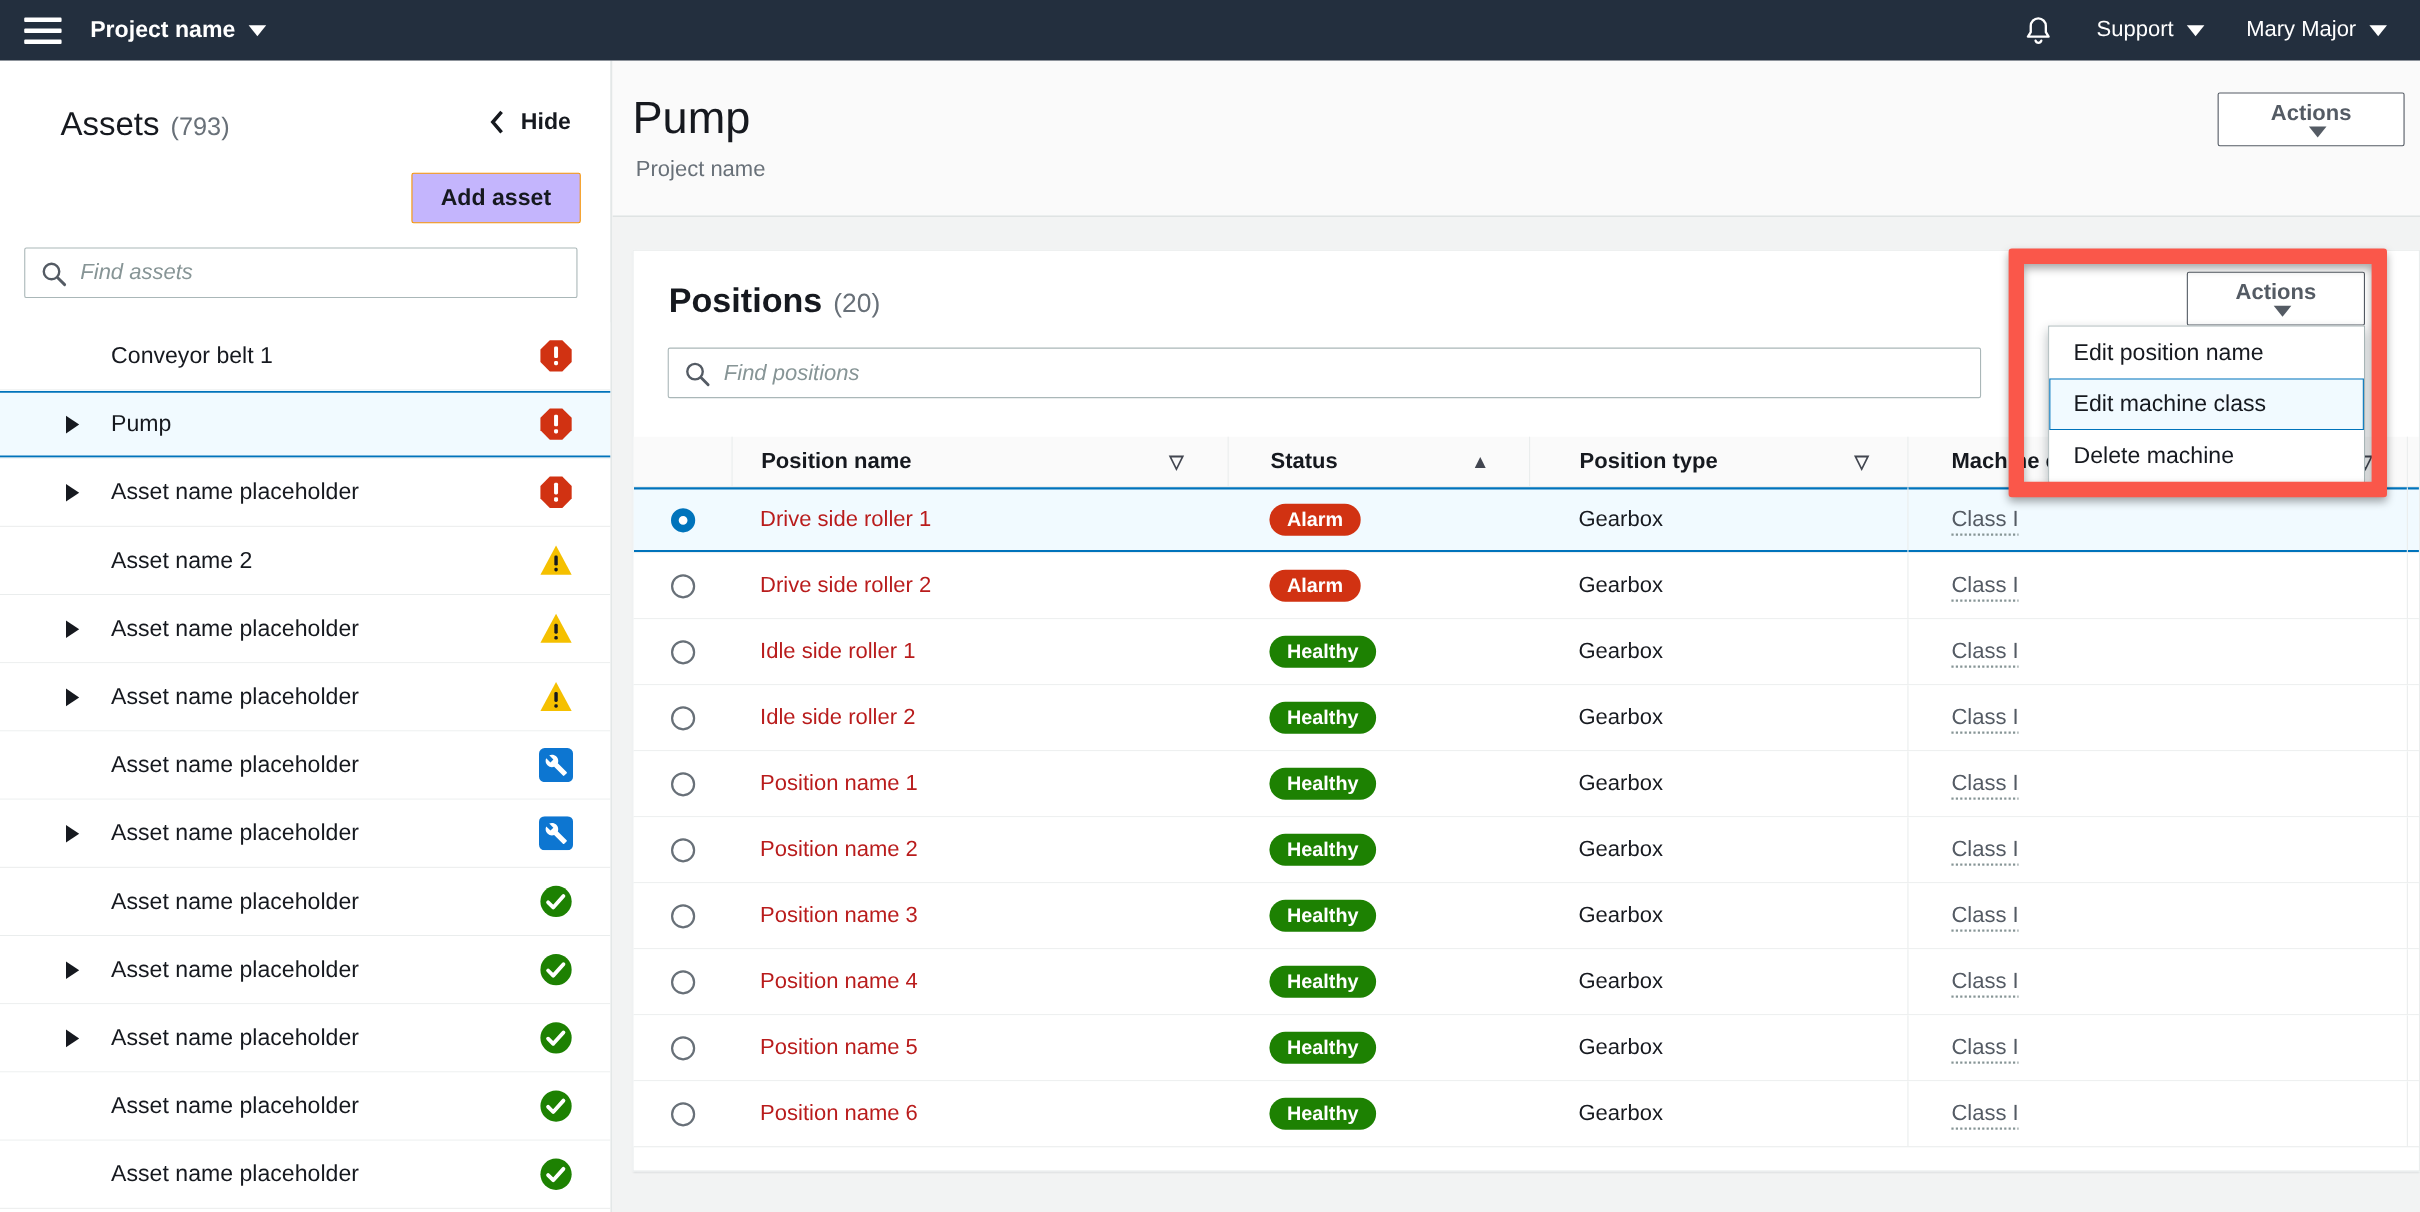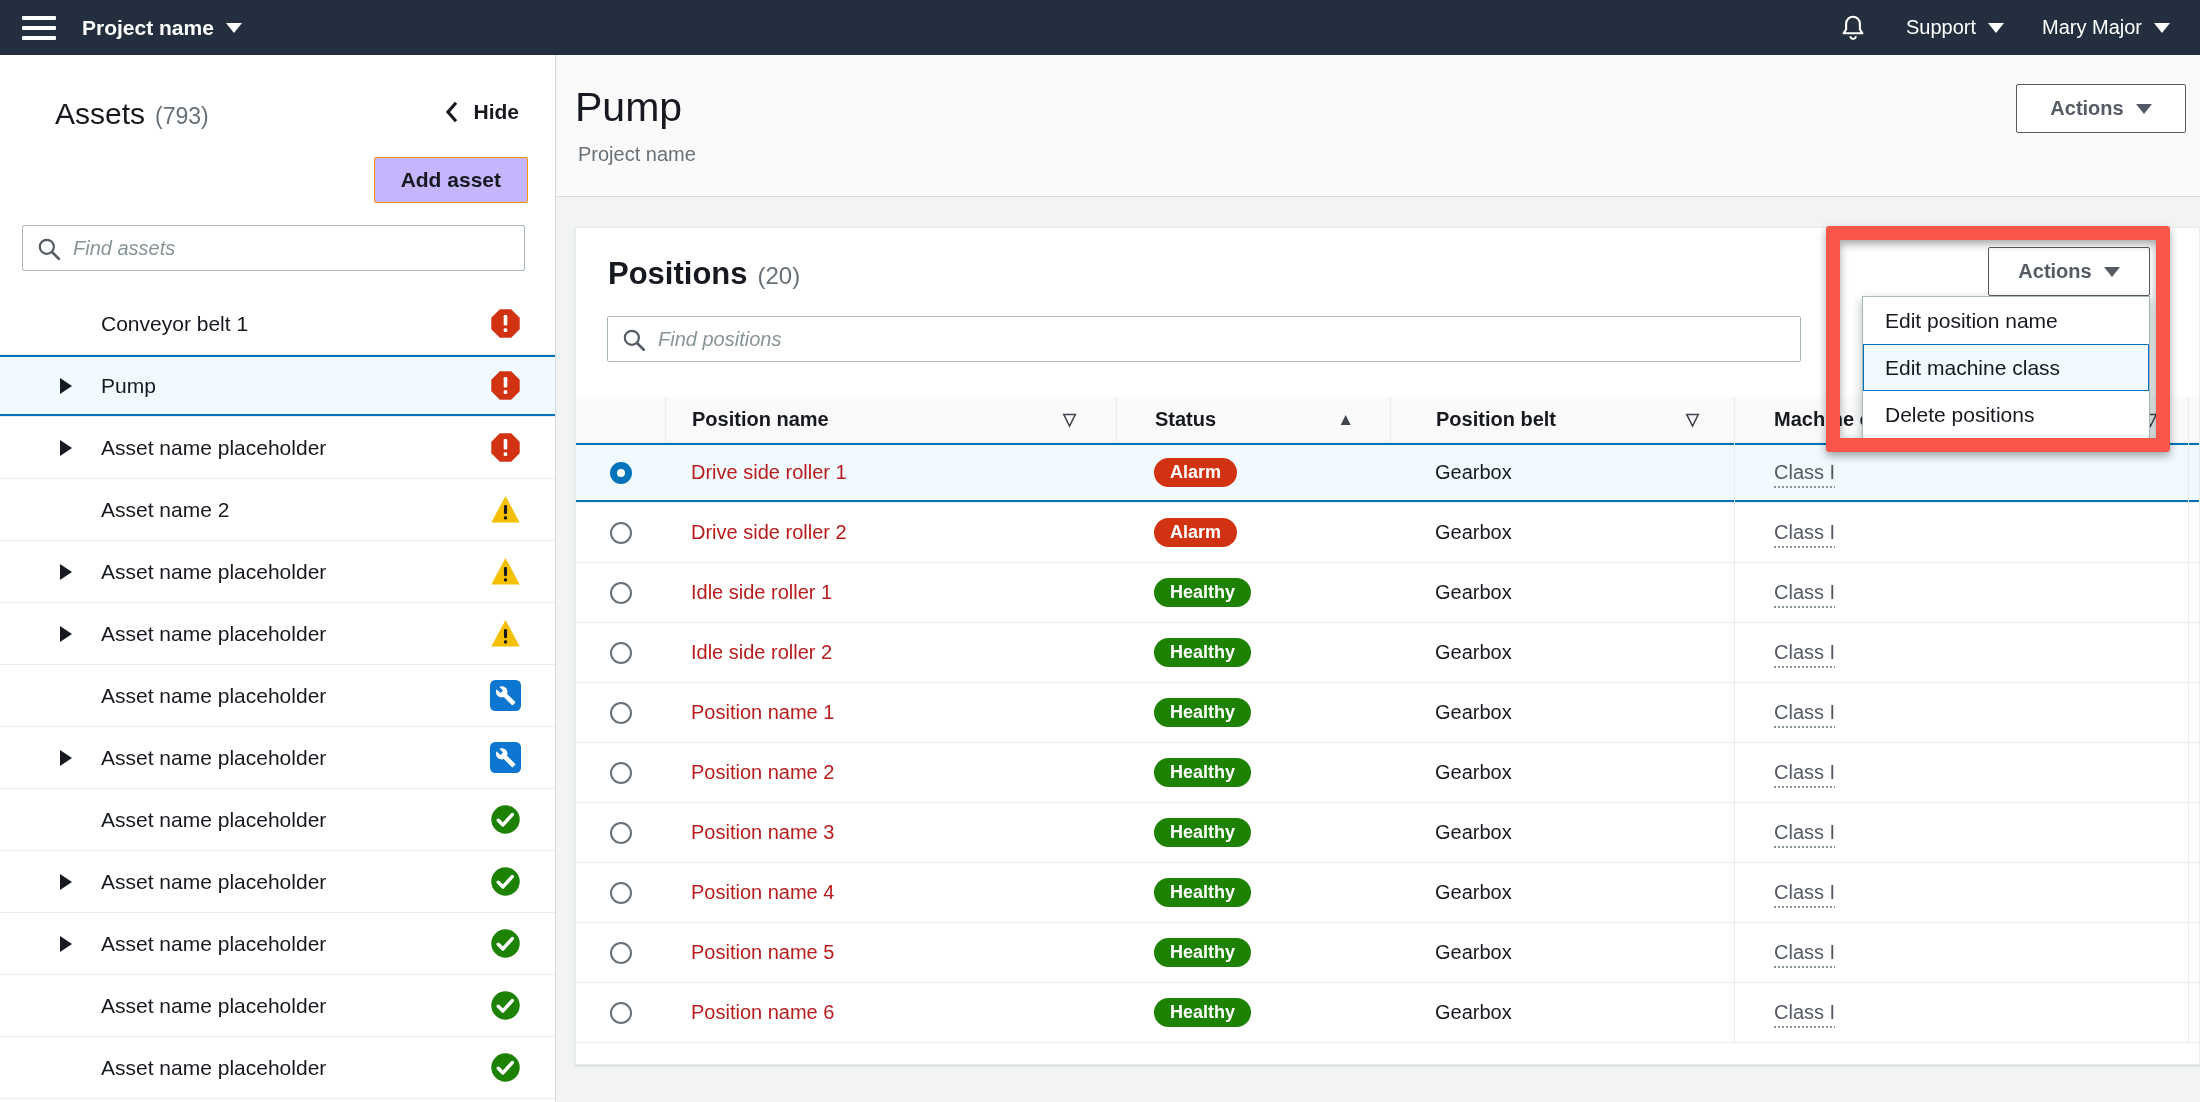--- a/index.html
+++ b/index.html
@@ -38,21 +38,21 @@
   .asset-row.selected { background:#f1faff; box-shadow: inset 0 2px 0 0 #0073bb, inset 0 -2px 0 0 #0073bb; }
   .caret-slot { width:41px; display:flex; align-items:center; }
   .tri-right { width:0; height:0; border-top:8px solid transparent; border-bottom:8px solid transparent; border-left:12px solid #16191f; display:inline-block; }
   .asset-label { font-size:21px; color:#16191f; }
   .status-icon { margin-left:auto; width:31px; height:31px; display:flex; }
   
   .page-header { position:absolute; left:557px; top:55px; right:0; height:142px; background:#fafafa; border-bottom:1px solid #d5dbdb; }
   .page-title { position:absolute; left:575px; top:84px; font-size:41px; font-weight:300; color:#16191f; }
   .page-sub { position:absolute; left:578px; top:143px; font-size:20px; color:#687078; }
   .btn-secondary { background:#fff; border:1px solid #545b64; border-radius:2px; color:#545b64; font-weight:700;
-    font-size:20px; display:flex; align-items:center; justify-content:center; cursor:pointer; font-family:inherit; }
+    font-size:20px; display:flex; align-items:center; justify-content:center; cursor:pointer; font-family:inherit;flex-direction:column; }
   #actions-top { position:absolute; left:2016px; top:84px; width:170px; height:49px; }
   
   .card { position:absolute; left:575px; top:227px; width:1625px; height:838px; background:#fff;
     border:1px solid #eaeded; box-shadow:0 1px 2px rgba(0,28,36,.15); }
   .card-head { display:flex; align-items:baseline; padding:28px 0 0 32px; }
   .card-title { font-size:31px; font-weight:700; }
   .card-count { font-size:24px; color:#687078; margin-left:10px; }
   .positions-search { position:absolute; left:31px; top:88px; width:1194px; }
   
   .tbl { position:absolute; left:0; top:169px; right:0; }
@@ -328,21 +328,21 @@
         <div class="th c-sel"></div>
         <div class="th c-name sep-l">
           <span>Position name</span>
           <span class="sort">▽</span>
         </div>
         <div class="th c-status sep-l">
           <span>Status</span>
           <span class="sort">▲</span>
         </div>
         <div class="th c-type sep-l">
-          <span>Position belt</span>
+          <span>Position type</span>
           <span class="sort">▽</span>
         </div>
         <div class="th c-machine sep-l">
           <span>Machine class</span>
           <span class="sort">▽</span>
         </div>
         <div class="th c-stub sep-l"></div>
       </div>
       <div id="rows">
           <div class="row selected">
@@ -529,18 +529,18 @@
     </div>
   </div>
 
   <button class="btn-secondary" id="actions-in-card">
     <span>Actions</span>
     <span class="caret-down gray"></span>
   </button>
   <div class="menu" id="actions-menu">
       <div class="menu-item">Edit position name</div>
       <div class="menu-item highlighted">Edit machine class</div>
-      <div class="menu-item">Delete positions</div>
+      <div class="menu-item">Delete machine</div>
     </div>
 
   <div class="annotation"></div>
 
 </div>
 
 </body></html>

